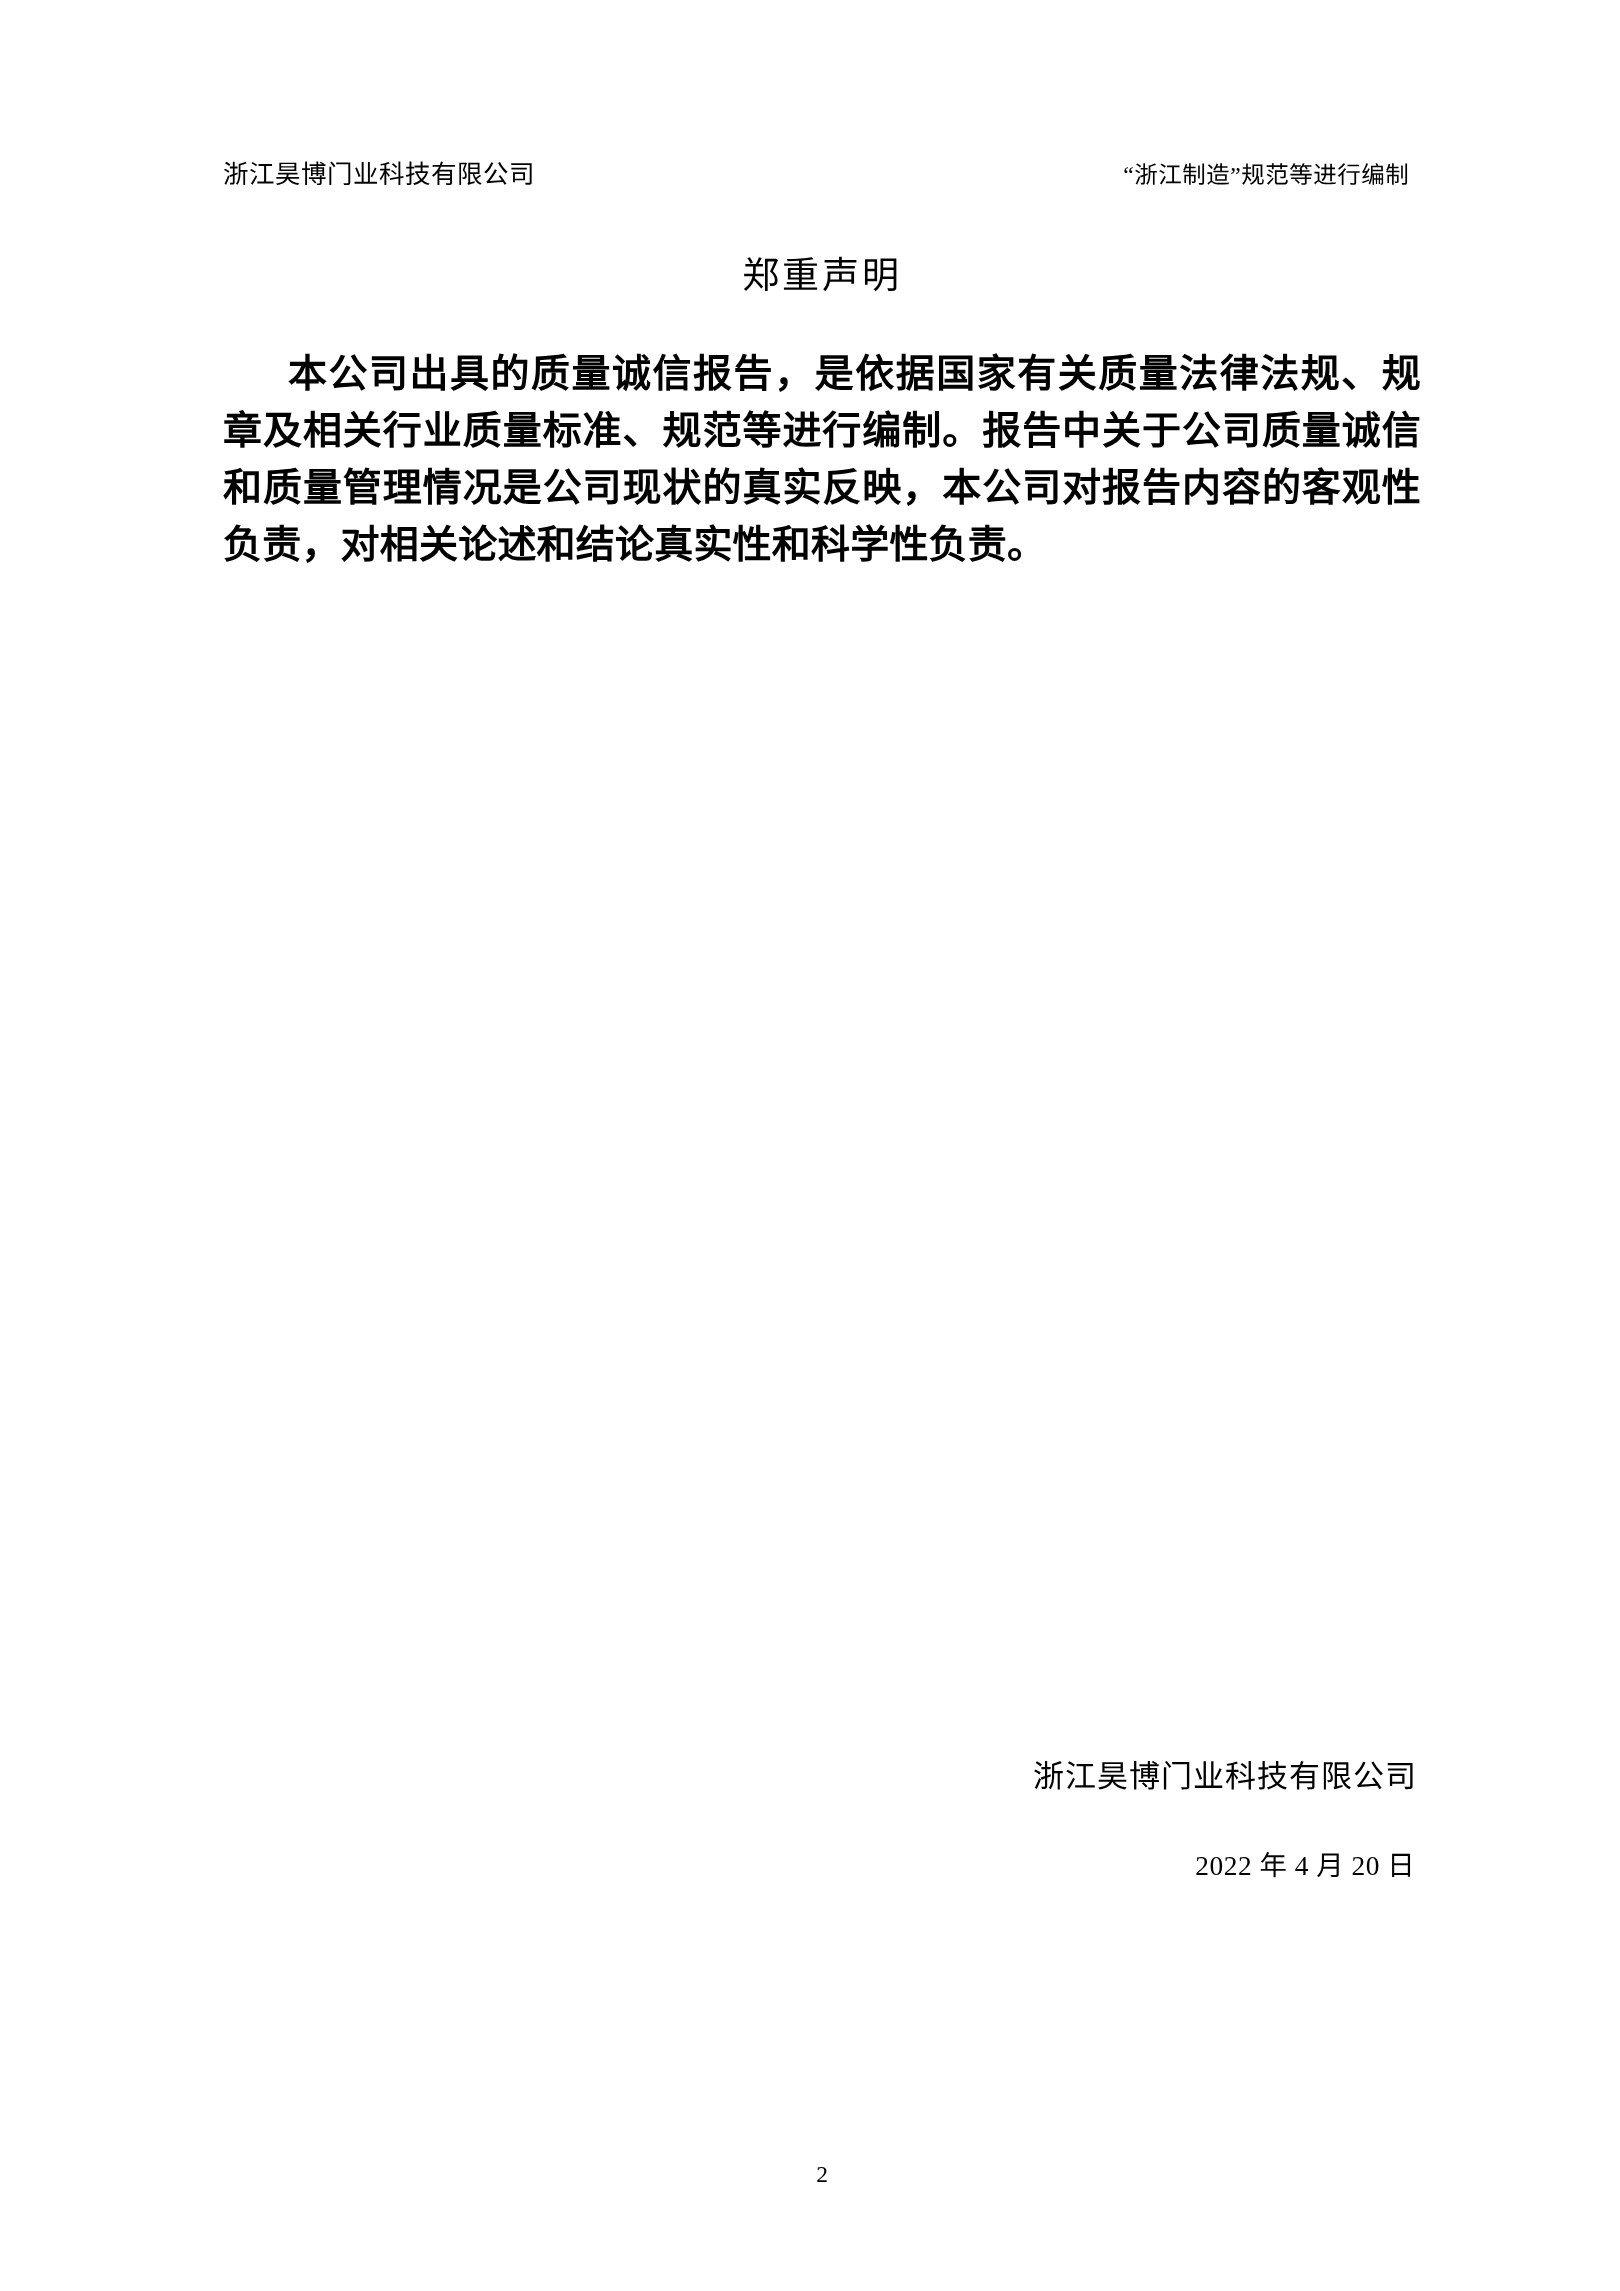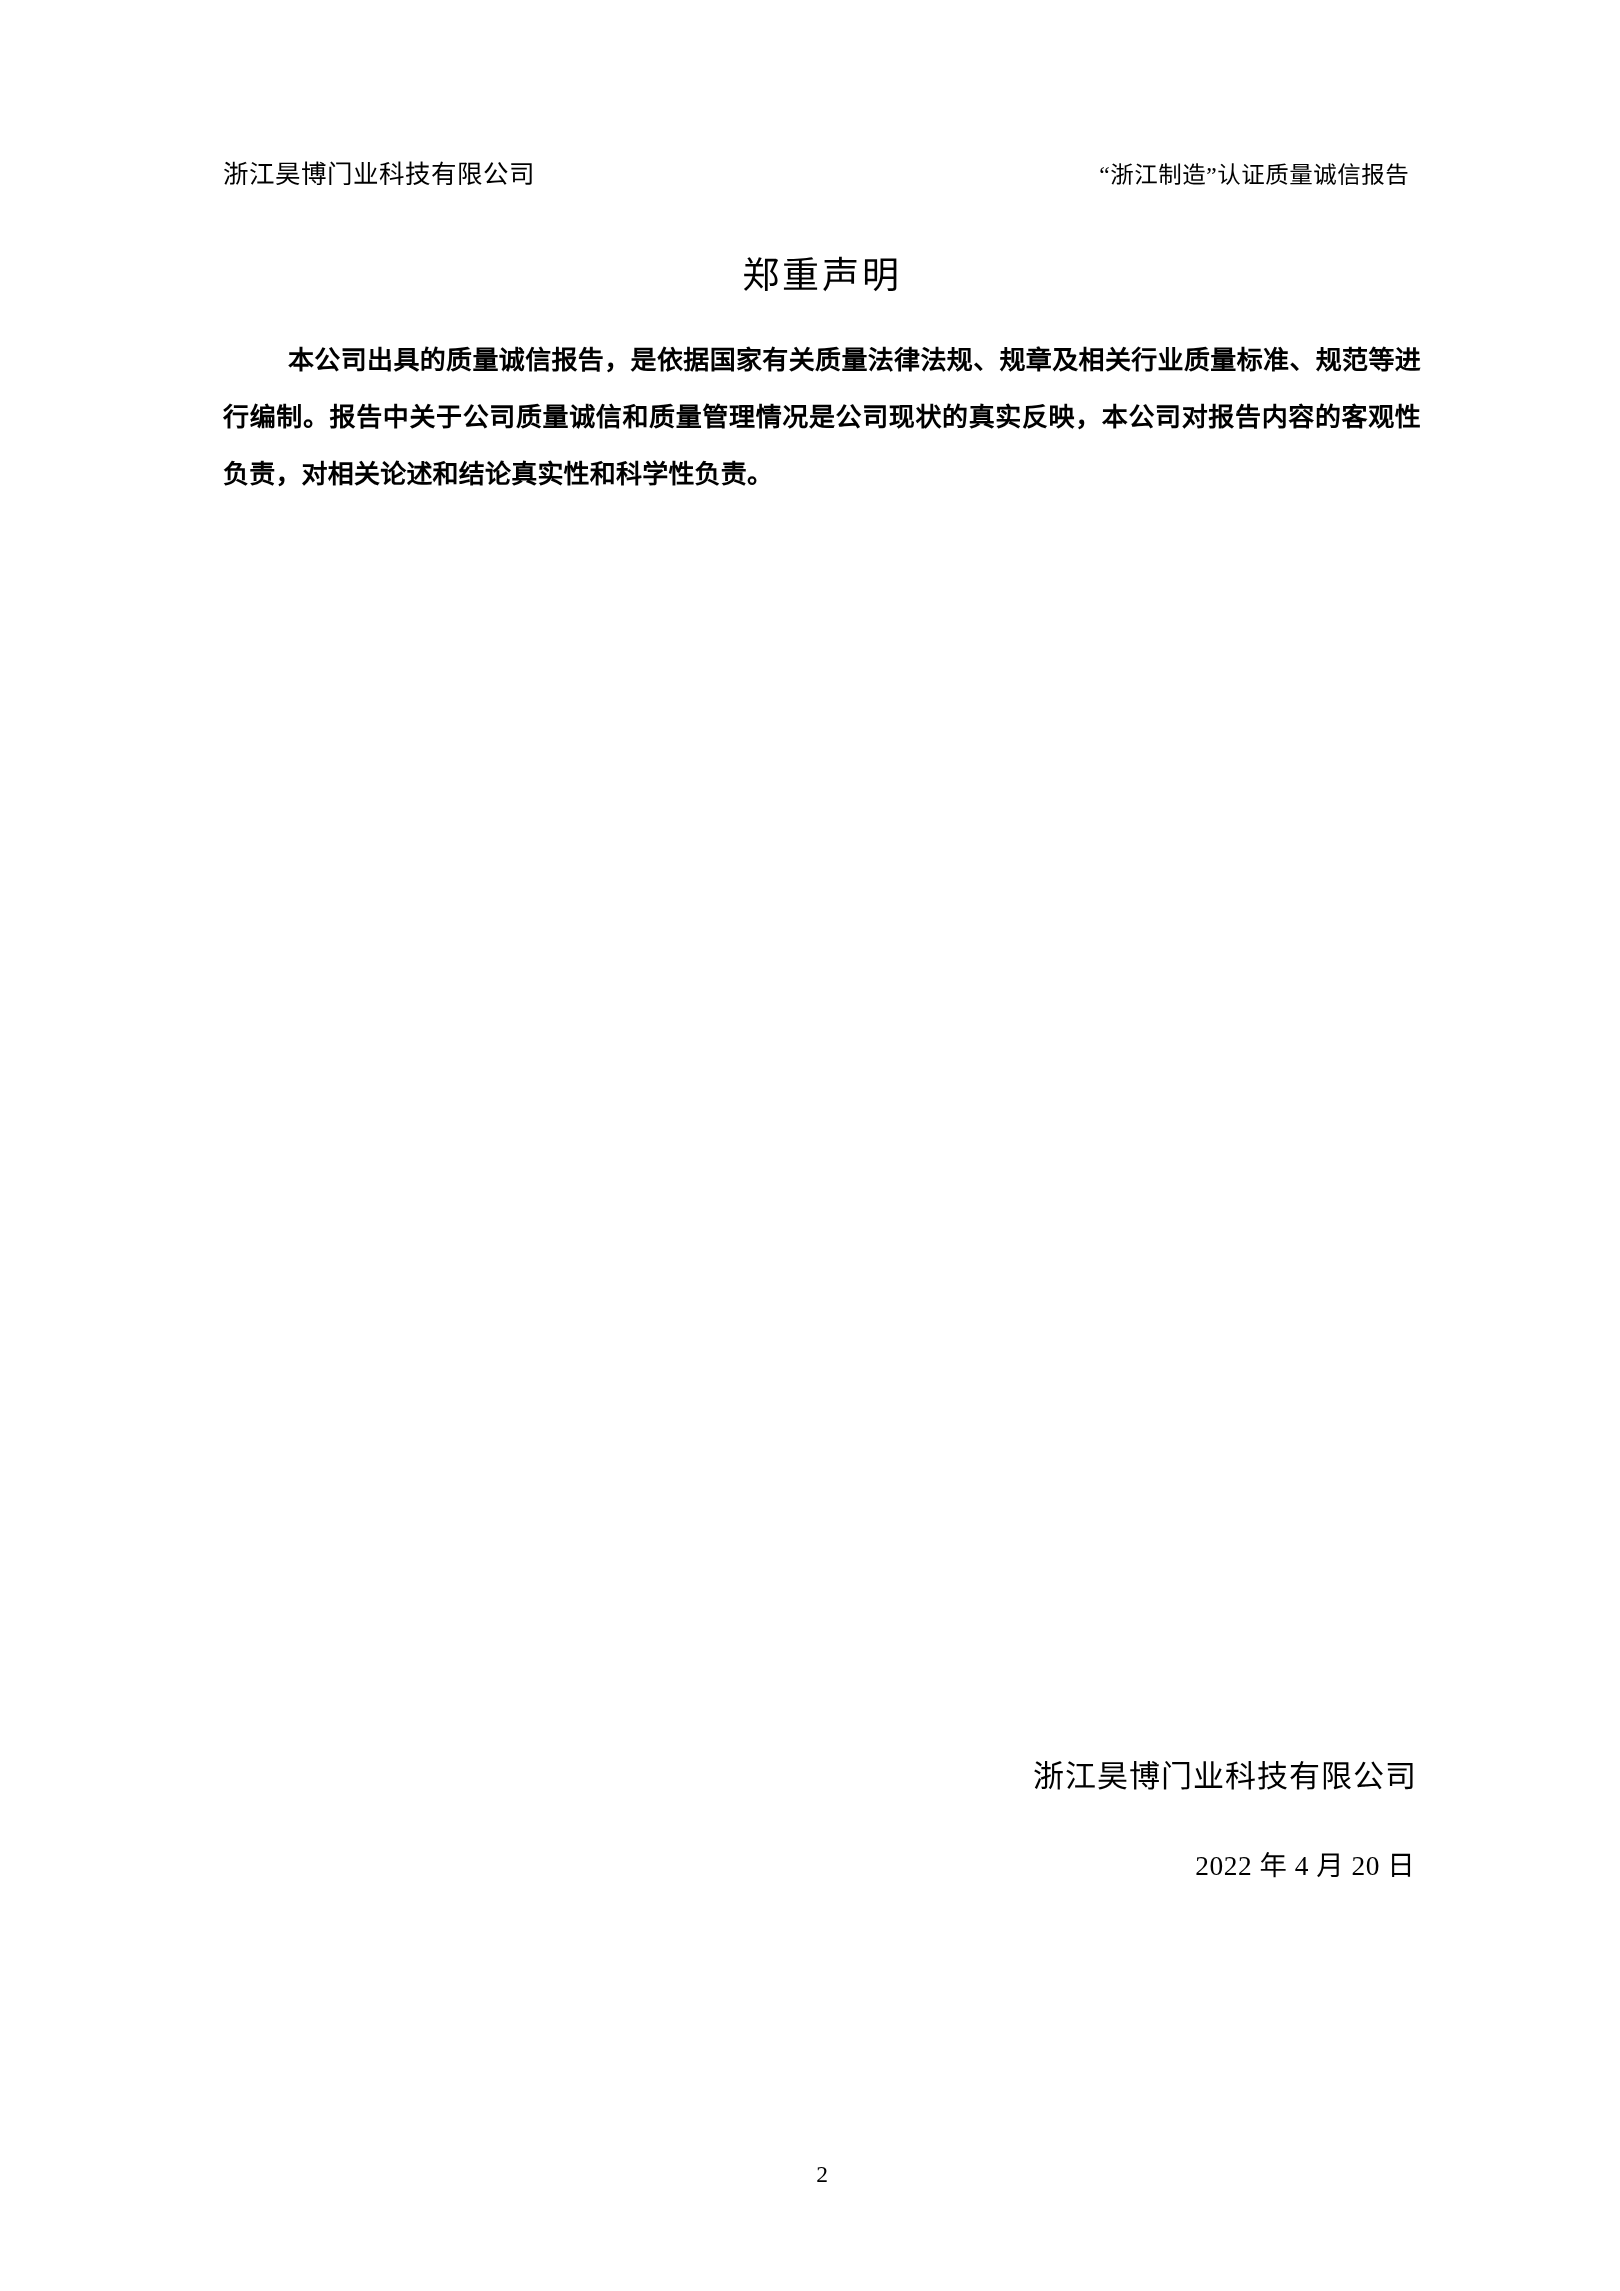--- a/index.html
+++ b/index.html
@@ -59,21 +59,21 @@
     font-weight: normal;
     letter-spacing: 2.9px;
     font-family: "Liberation Serif", "DejaVu Serif", serif;
   }
   
   .body-text {
     position: absolute;
     top: 290px;
     left: 0;
     width: 1198px;
-    font-size: 26px;
+    font-size: 39px;
     font-weight: bold;
     line-height: 57px;
     text-align: justify;
     text-justify: inter-ideograph;
     text-indent: 65px;
     letter-spacing: 0.2px;
   }
   
   .sign-block {
     position: absolute;
@@ -104,21 +104,21 @@
   }
 </style>
 </head>
 <body>
 
 <div class="page">
   <div class="content">
 
     <div class="header">
       <span class="header-left">浙江昊博门业科技有限公司</span>
-      <span class="header-right">“浙江制造”认证质量诚信报告</span>
+      <span class="header-right">“浙江制造”规范等进行编制</span>
     </div>
 
     <h1 class="doc-title">郑重声明</h1>
 
     <p class="body-text">本公司出具的质量诚信报告，是依据国家有关质量法律法规、规章及相关行业质量标准、规范等进行编制。报告中关于公司质量诚信和质量管理情况是公司现状的真实反映，本公司对报告内容的客观性负责，对相关论述和结论真实性和科学性负责。</p>
 
     <div class="sign-block">
       <div class="sign-company">浙江昊博门业科技有限公司</div>
       <div class="sign-date">2022 年 4 月 20 日</div>
     </div>

